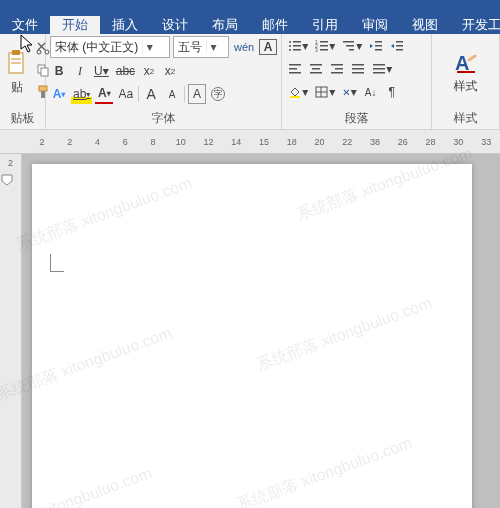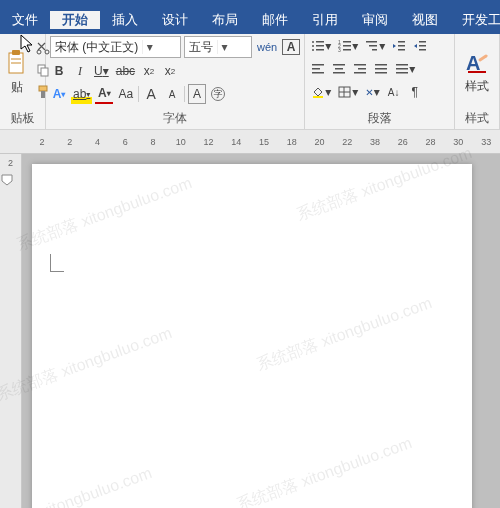--- a/index.html
+++ b/index.html
@@ -1,20 +1,20 @@
 <!DOCTYPE html>
 <html><head>
 <meta charset="utf-8">
 <style>
   *{box-sizing:border-box;margin:0;padding:0;font-family:"Microsoft YaHei","Segoe UI",sans-serif;}
   body{width:500px;height:508px;overflow:hidden;background:#fff;}
   .titlebar{height:6px;background:#2b579a;}
-  .tabs{display:flex;background:#2b579a;color:#fff;font-size:13px;height:28px;align-items:center;}
+  .tabs{display:flex;background:#2b579a;color:#fff;font-size:13px;height:28px;align-items:flex-end;}
   .tab{padding:0 12px;display:flex;align-items:center;cursor:pointer;white-space:nowrap;}
-  .tab.active{background:#f3f3f3;color:#2b579a;font-weight:bold;}
+  .tab.active{background:#f3f3f3;color:#2b579a;}
   .ribbon{background:#f3f3f3;border-bottom:1px solid #d4d4d4;height:96px;display:flex;}
   .group{border-right:1px solid #d4d4d4;display:flex;flex-direction:column;padding:2px 4px 0 4px;}
   .group-body{flex:1;display:flex;gap:4px;}
   .group-label{text-align:center;font-size:12px;color:#555;padding:2px 0;}
   .col{display:flex;flex-direction:column;gap:2px;justify-content:flex-start;}
   .row{display:flex;align-items:center;gap:3px;}
   .btn{display:inline-flex;align-items:center;justify-content:center;min-width:18px;height:20px;font-size:12px;color:#444;cursor:pointer;padding:0 2px;}
   .combo{display:flex;align-items:center;background:#fff;border:1px solid #ababab;height:22px;font-size:12px;color:#333;}
   .combo .val{padding:0 4px;white-space:nowrap;overflow:hidden;}
   .combo .dd{width:14px;text-align:center;color:#555;border-left:1px solid #eee;}
@@ -93,25 +93,25 @@
           </span>
         </span>
       </div>
     </div>
     <div class="group-label">贴板</div>
   </div>
 
   <div class="group" style="flex:0 0 226px">
     <div class="group-body" style="flex-direction:column;gap:3px">
       <div class="row">
-        <div class="combo" style="width:131px">
+        <div class="combo" style="width:120px">
           <span class="val">宋体 (中文正文)</span>
           <span class="dd">▾</span>
         </div>
-        <div class="combo" style="width:68px">
+        <div class="combo" style="width:56px">
           <span class="val">五号</span>
           <span class="dd">▾</span>
         </div>
         <span class="btn" style="font-size:11px;color:#2b579a">wén</span>
         <span class="btn" style="border:1px solid #666;width:16px;height:16px;font-weight:bold">A</span>
       </div>
       <div class="row">
         <span class="btn" style="font-weight:bold">B</span>
         <span class="btn" style="font-style:italic;font-family:serif">I</span>
         <span class="btn" style="text-decoration:underline"><span>U</span>▾</span>

